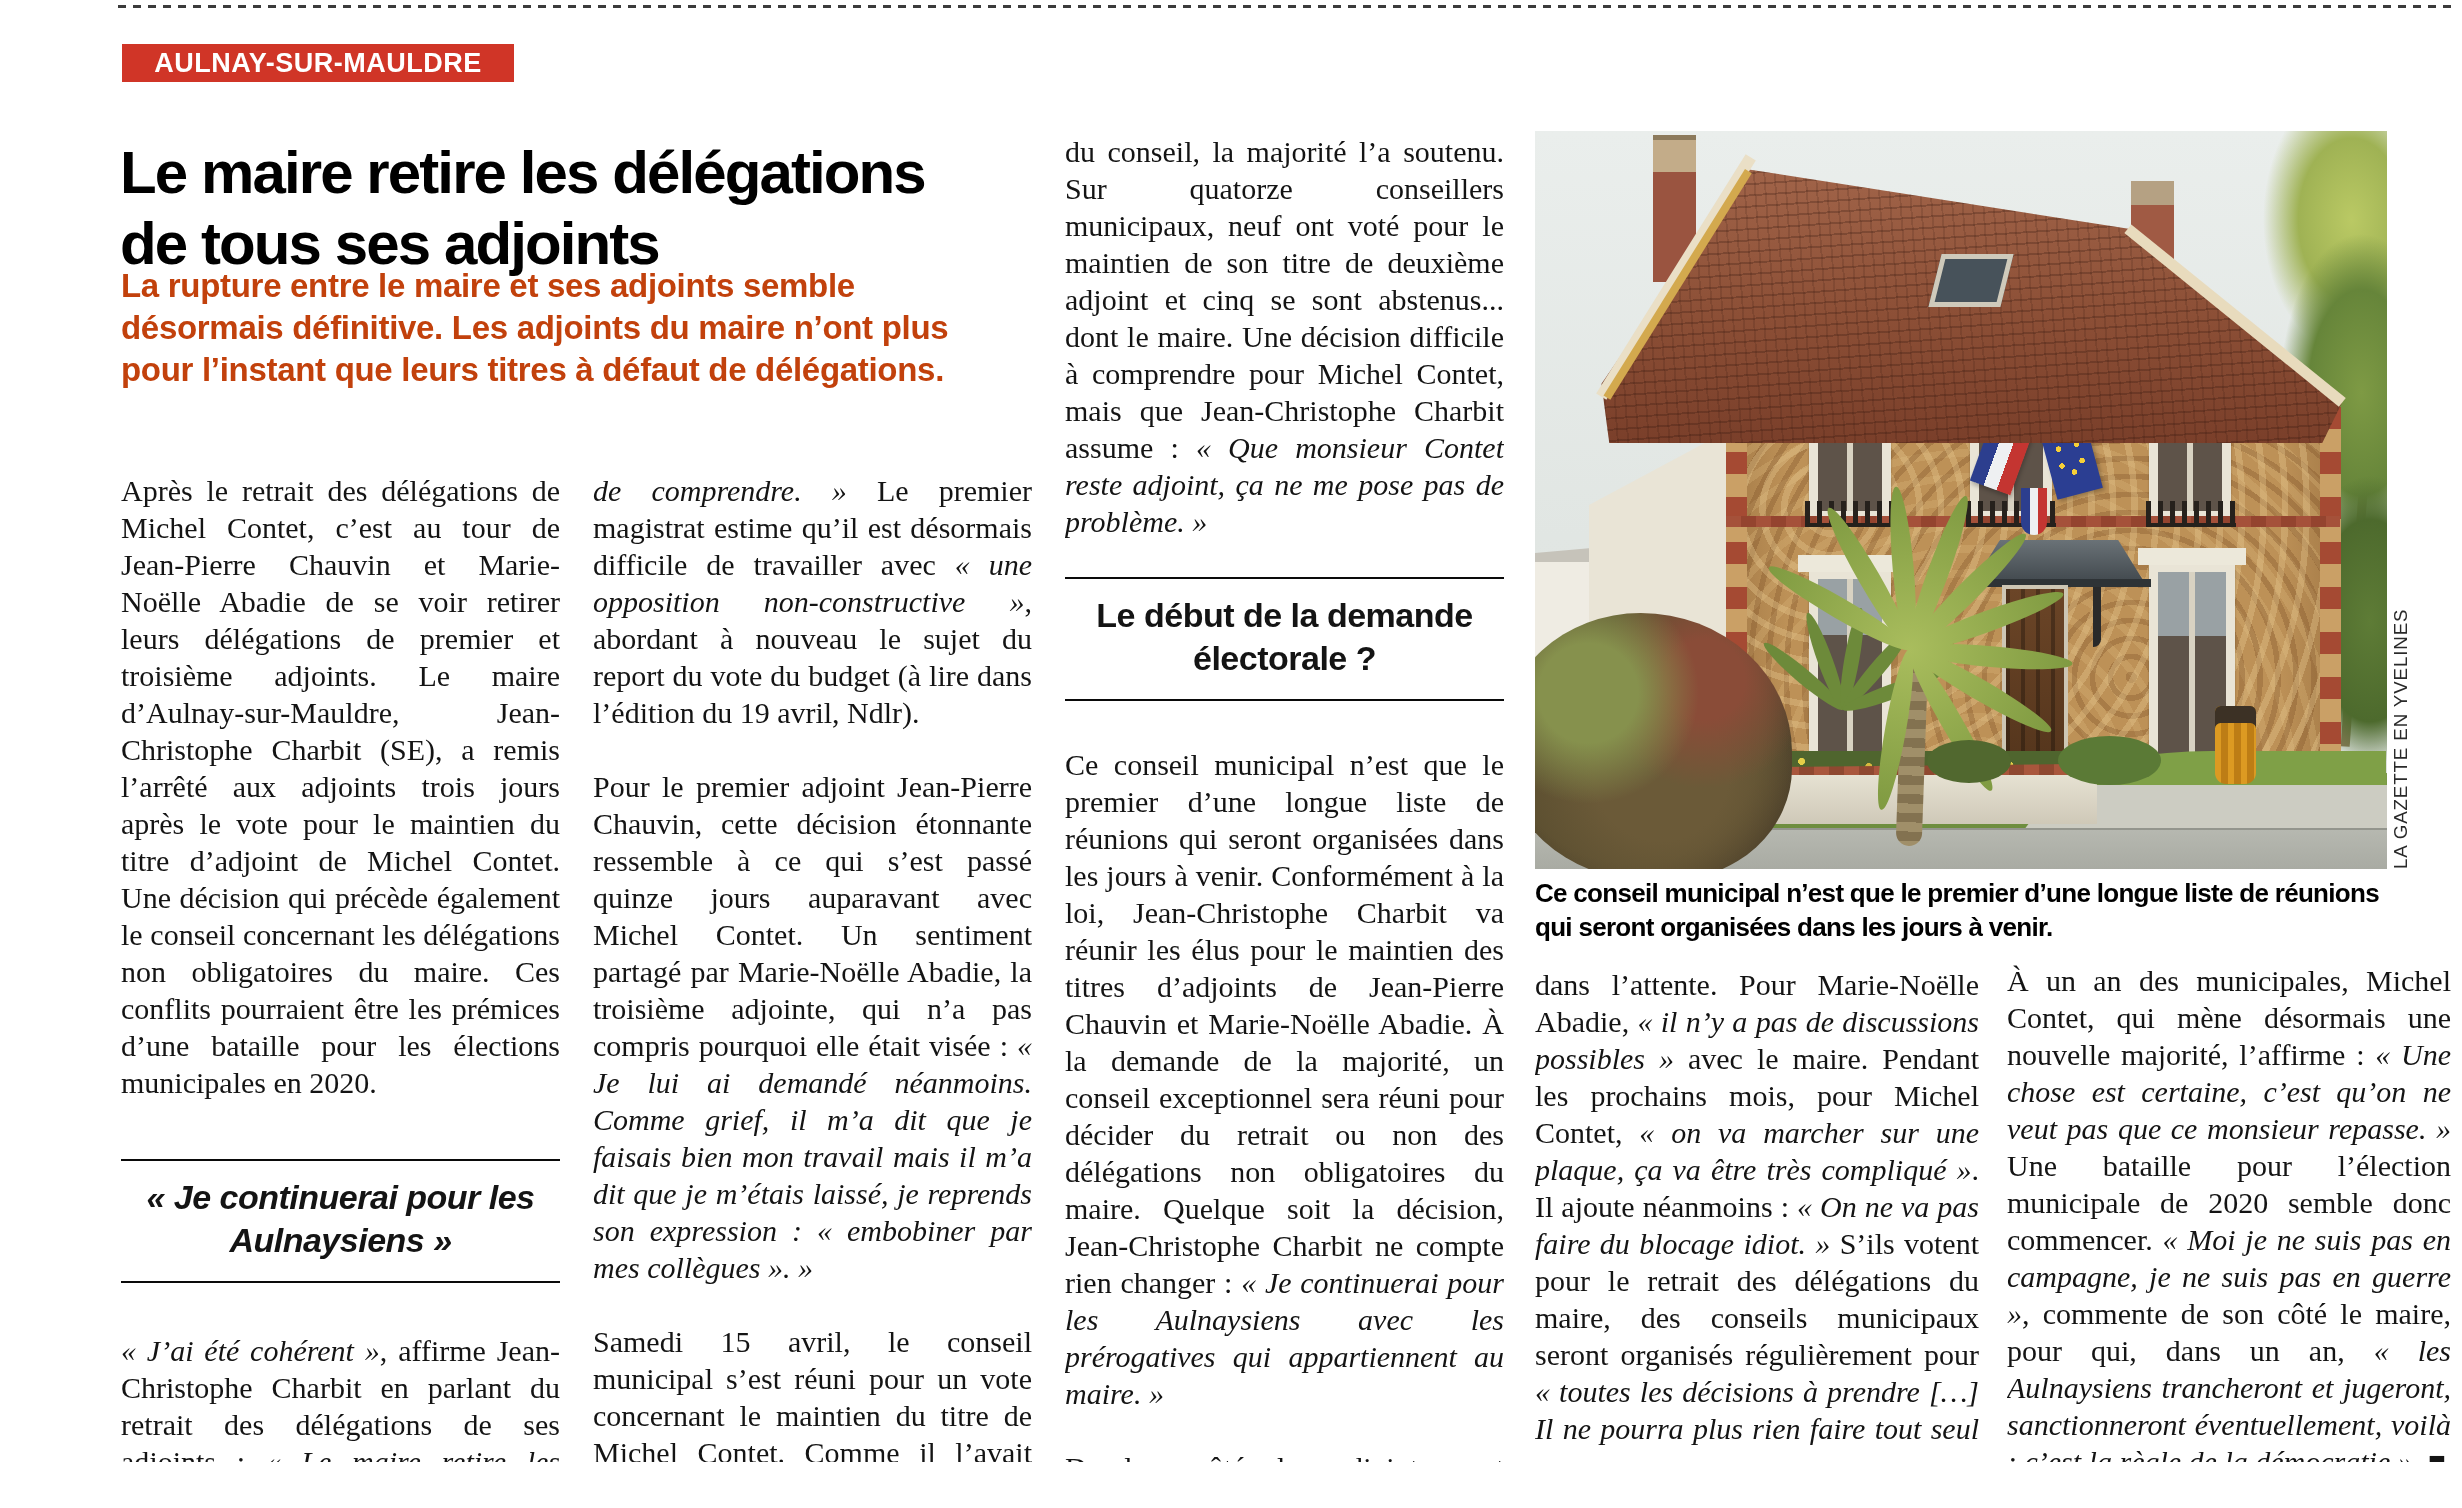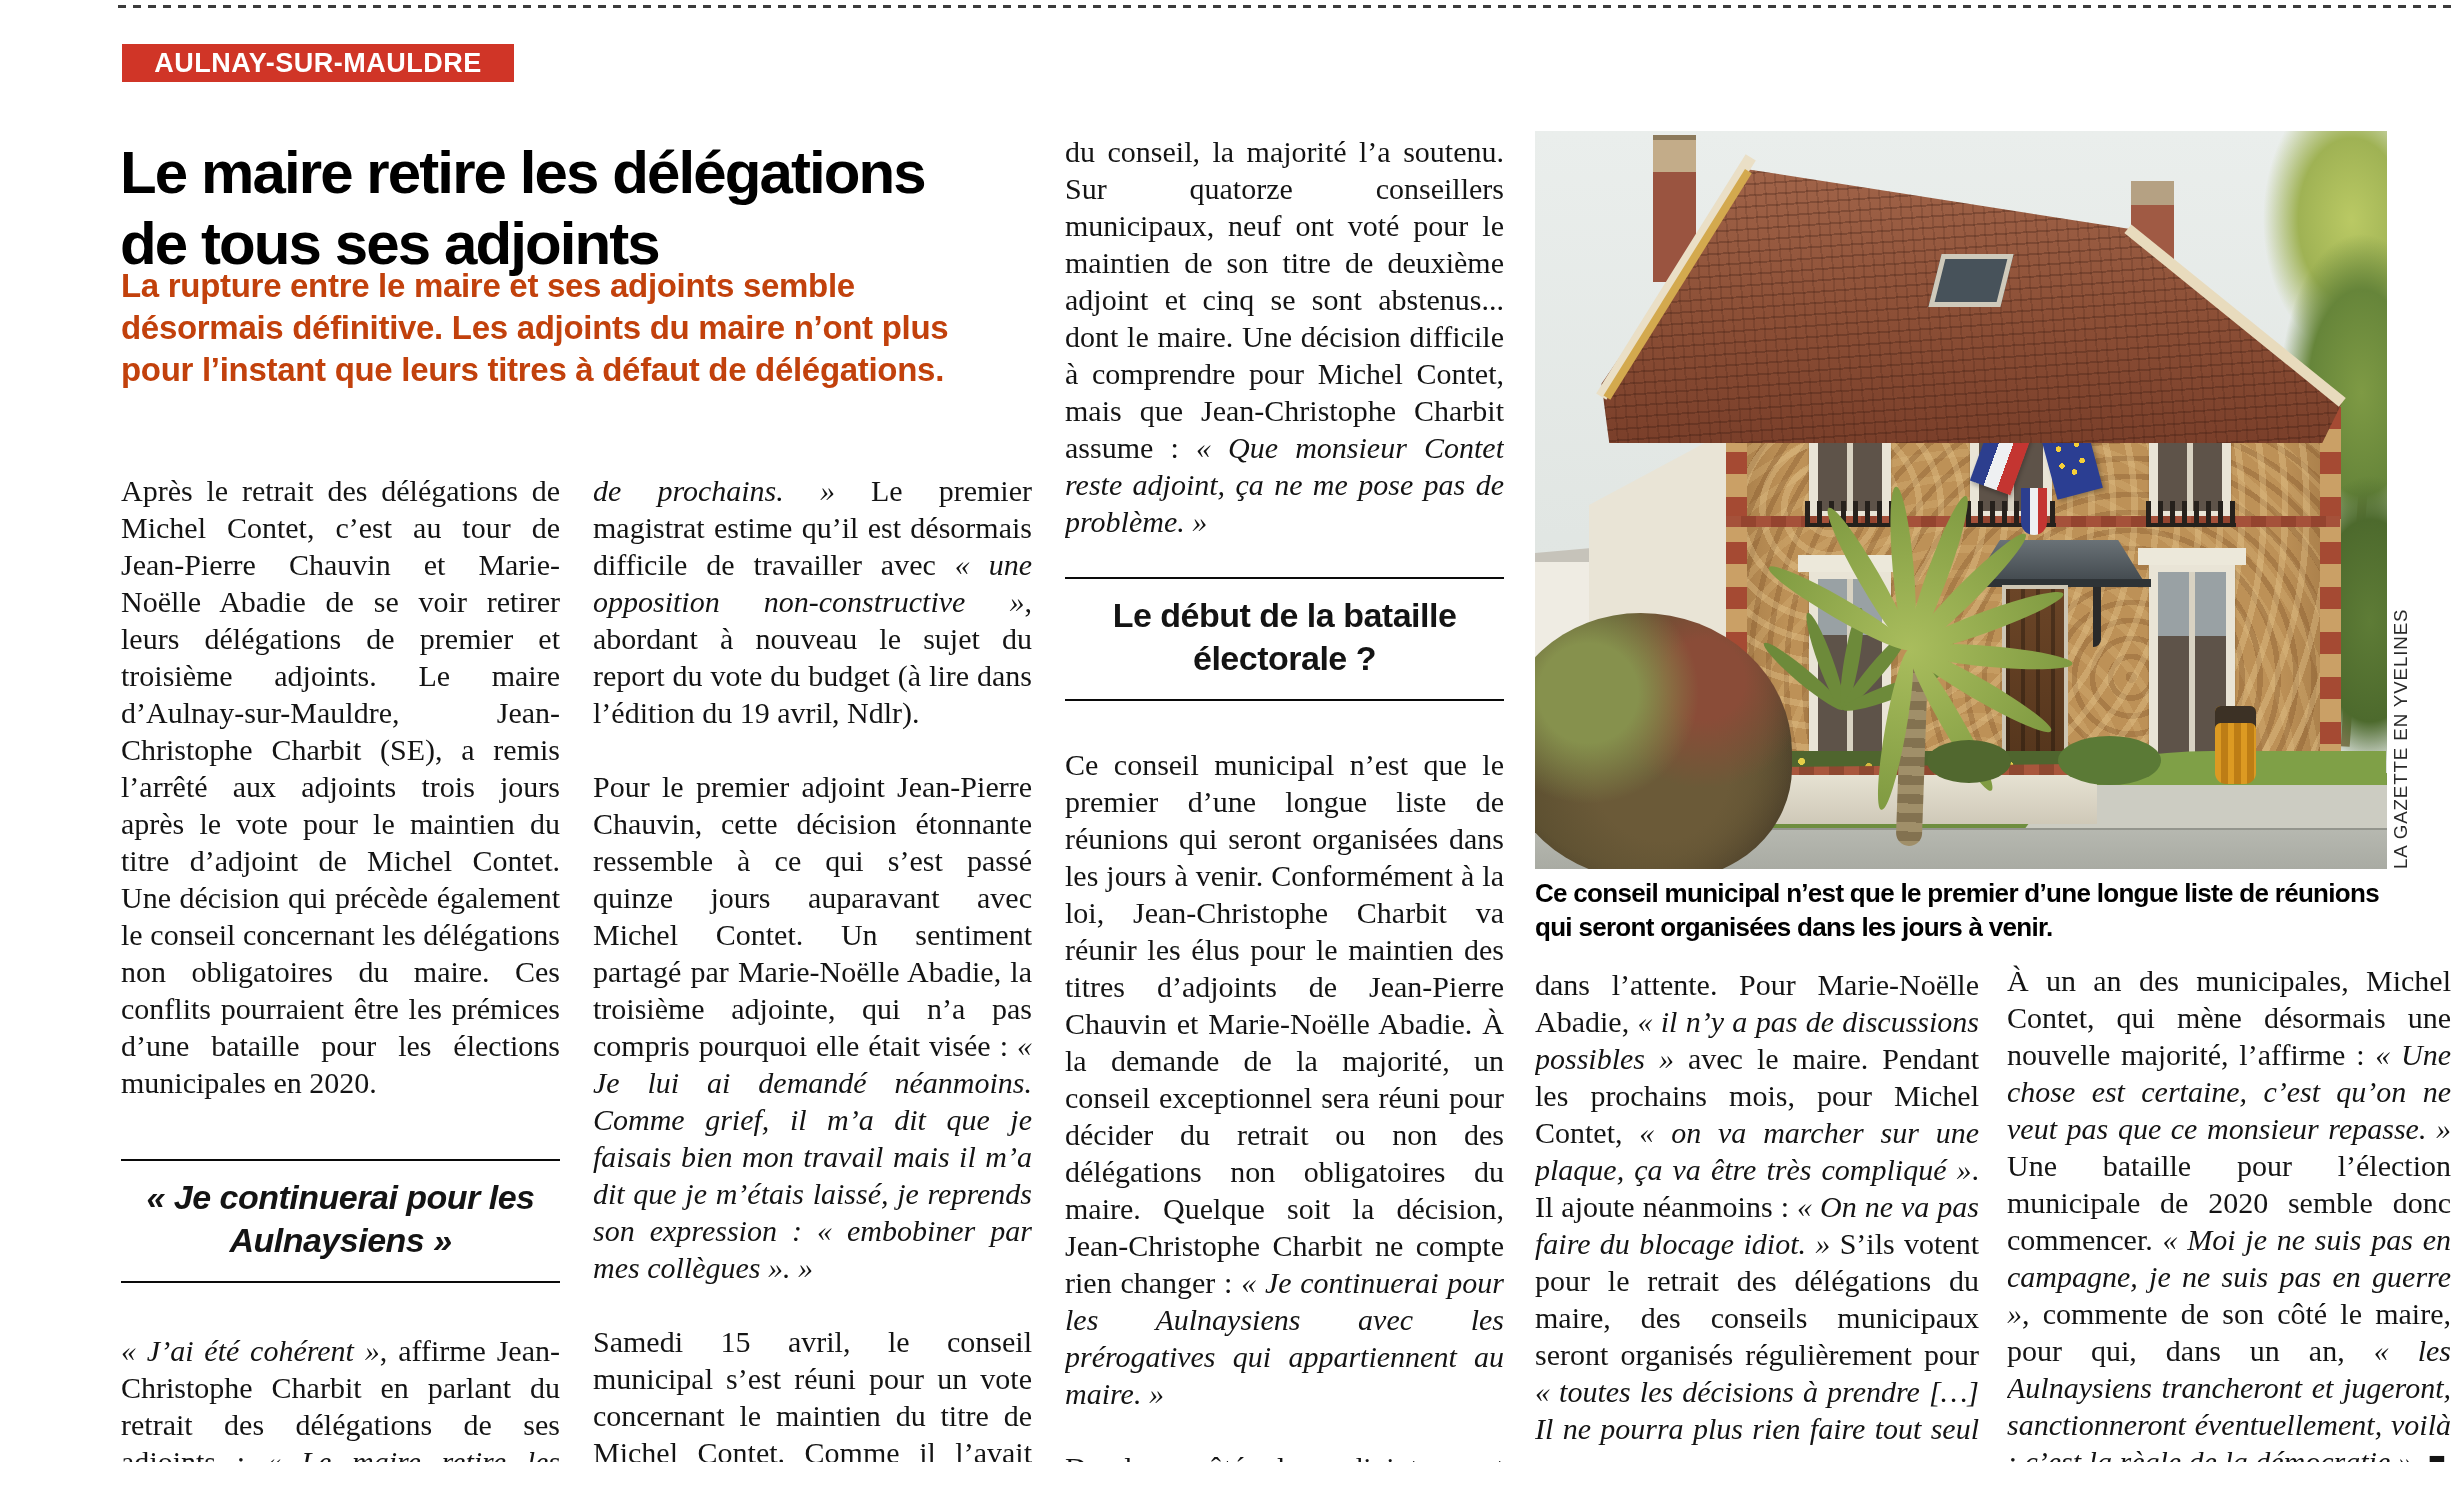--- a/index.html
+++ b/index.html
@@ -196,27 +196,27 @@
   <h1 class="headline">Le maire retire les délégations<br>de tous ses adjoints</h1>
 
   <div class="standfirst">La rupture entre le maire et ses adjoints semble désormais définitive. Les adjoints du maire n’ont plus pour l’instant que leurs titres à défaut de délégations.</div>
 
   <div class="col" id="col1">
       <p><span>Après le retrait des délégations de Michel Contet, c’est au tour de Jean-Pierre Chauvin et Marie-Noëlle Abadie de se voir retirer leurs délégations de premier et troisième adjoints. Le maire d’Aulnay-sur-Mauldre, Jean-Christophe Charbit (SE), a remis l’arrêté aux adjoints trois jours après le vote pour le maintien du titre d’adjoint de Michel Contet. Une décision qui précède également le conseil concernant les délégations non obligatoires du maire. Ces conflits pourraient être les prémices d’une bataille pour les élections municipales en 2020.</span></p>
       <div class="xhead it">« Je continuerai pour les Aulnaysiens »</div>
       <p><em>« J’ai été cohérent »</em><span>, affirme Jean-Christophe Charbit en parlant du retrait des délégations de ses adjoints : </span><em>« Le maire retire les délégations, c’est tout, après, c’est une question</em></p>
     </div>
   <div class="col" id="col2">
-      <p><em>de prochains. »</em><span> Le premier magistrat estime qu’il est désormais difficile de travailler avec </span><em>« une opposition non-constructive »</em><span>, abordant à nouveau le sujet du report du vote du budget (à lire dans l’édition du 19 avril, Ndlr).</span></p>
+      <p><em>de comprendre. »</em><span> Le premier magistrat estime qu’il est désormais difficile de travailler avec </span><em>« une opposition non-constructive »</em><span>, abordant à nouveau le sujet du report du vote du budget (à lire dans l’édition du 19 avril, Ndlr).</span></p>
       <p><span>Pour le premier adjoint Jean-Pierre Chauvin, cette décision étonnante ressemble à ce qui s’est passé quinze jours auparavant avec Michel Contet. Un sentiment partagé par Marie-Noëlle Abadie, la troisième adjointe, qui n’a pas compris pourquoi elle était visée : </span><em>« Je lui ai demandé néanmoins. Comme grief, il m’a dit que je faisais bien mon travail mais il m’a dit que je m’étais laissé, je reprends son expression : « embobiner par mes collègues ». »</em></p>
       <p><span>Samedi 15 avril, le conseil municipal s’est réuni pour un vote concernant le maintien du titre de Michel Contet. Comme il l’avait affirmé en amont</span></p>
     </div>
   <div class="col" id="col3">
       <p><span>du conseil, la majorité l’a soutenu. Sur quatorze conseillers municipaux, neuf ont voté pour le maintien de son titre de deuxième adjoint et cinq se sont abstenus... dont le maire. Une décision difficile à comprendre pour Michel Contet, mais que Jean-Christophe Charbit assume : </span><em>« Que monsieur Contet reste adjoint, ça ne me pose pas de problème. »</em></p>
-      <div class="xhead">Le début de la bataille électorale ?</div>
+      <div class="xhead">Le début de la demande électorale ?</div>
       <p><span>Ce conseil municipal n’est que le premier d’une longue liste de réunions qui seront organisées dans les jours à venir. Conformément à la loi, Jean-Christophe Charbit va réunir les élus pour le maintien des titres d’adjoints de Jean-Pierre Chauvin et Marie-Noëlle Abadie. À la demande de la majorité, un conseil exceptionnel sera réuni pour décider du retrait ou non des délégations non obligatoires du maire. Quelque soit la décision, Jean-Christophe Charbit ne compte rien changer : </span><em>« Je continuerai pour les Aulnaysiens avec les prérogatives qui appartiennent au maire. »</em></p>
       <p><span>De leur côté, les adjoints sont unanimes : ils se disent tous désormais</span></p>
     </div>
   <div class="col" id="col4">
       <p><span>dans l’attente. Pour Marie-Noëlle Abadie, </span><em>« il n’y a pas de discussions possibles »</em><span> avec le maire. Pendant les prochains mois, pour Michel Contet, </span><em>« on va marcher sur une plaque, ça va être très compliqué »</em><span>. Il ajoute néanmoins : </span><em>« On ne va pas faire du blocage idiot. »</em><span> S’ils votent pour le retrait des délégations du maire, des conseils municipaux seront organisés régulièrement pour </span><em>« toutes les décisions à prendre […] Il ne pourra plus rien faire tout seul »</em><span>.</span></p>
     </div>
   <div class="col" id="col5">
       <p><span>À un an des municipales, Michel Contet, qui mène désormais une nouvelle majorité, l’affirme : </span><em>« Une chose est certaine, c’est qu’on ne veut pas que ce monsieur repasse. »</em><span> Une bataille pour l’élection municipale de 2020 semble donc commencer. </span><em>« Moi je ne suis pas en campagne, je ne suis pas en guerre »</em><span>, commente de son côté le maire, pour qui, dans un an, </span><em>« les Aulnaysiens trancheront et jugeront, sanctionneront éventuellement, voilà : c’est la règle de la démocratie »</em><span>. ■</span></p>
     </div>
 

